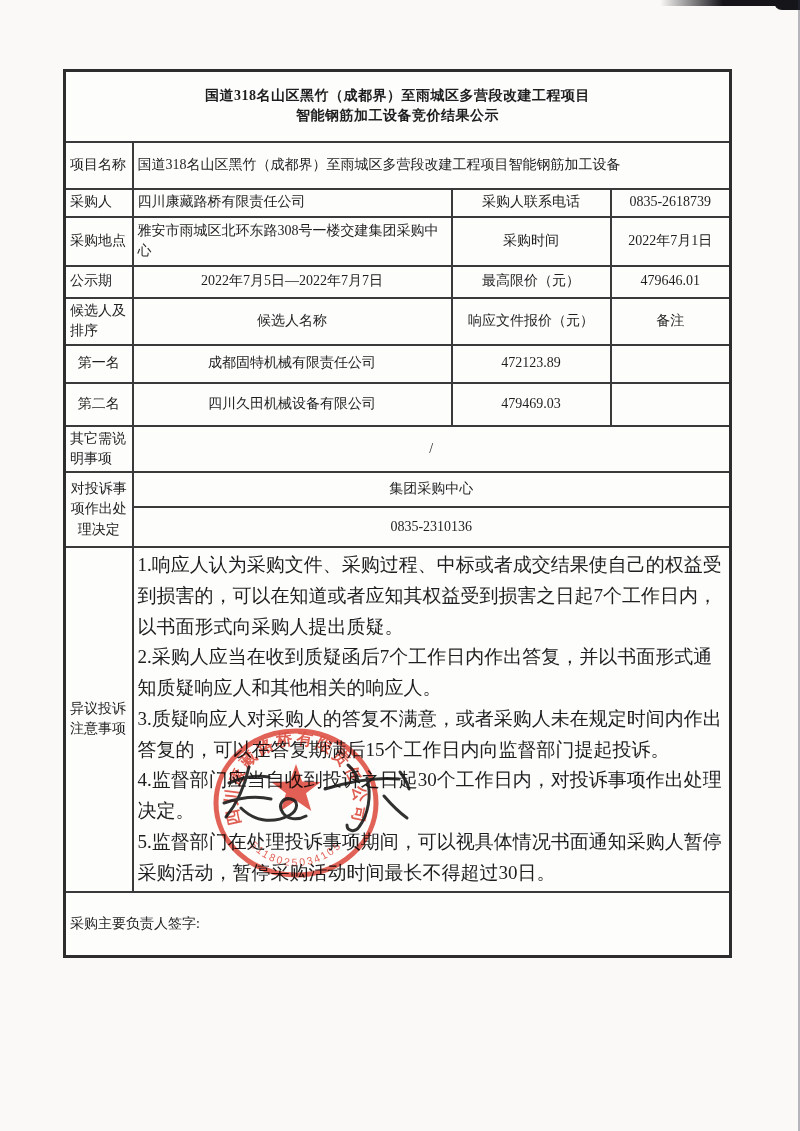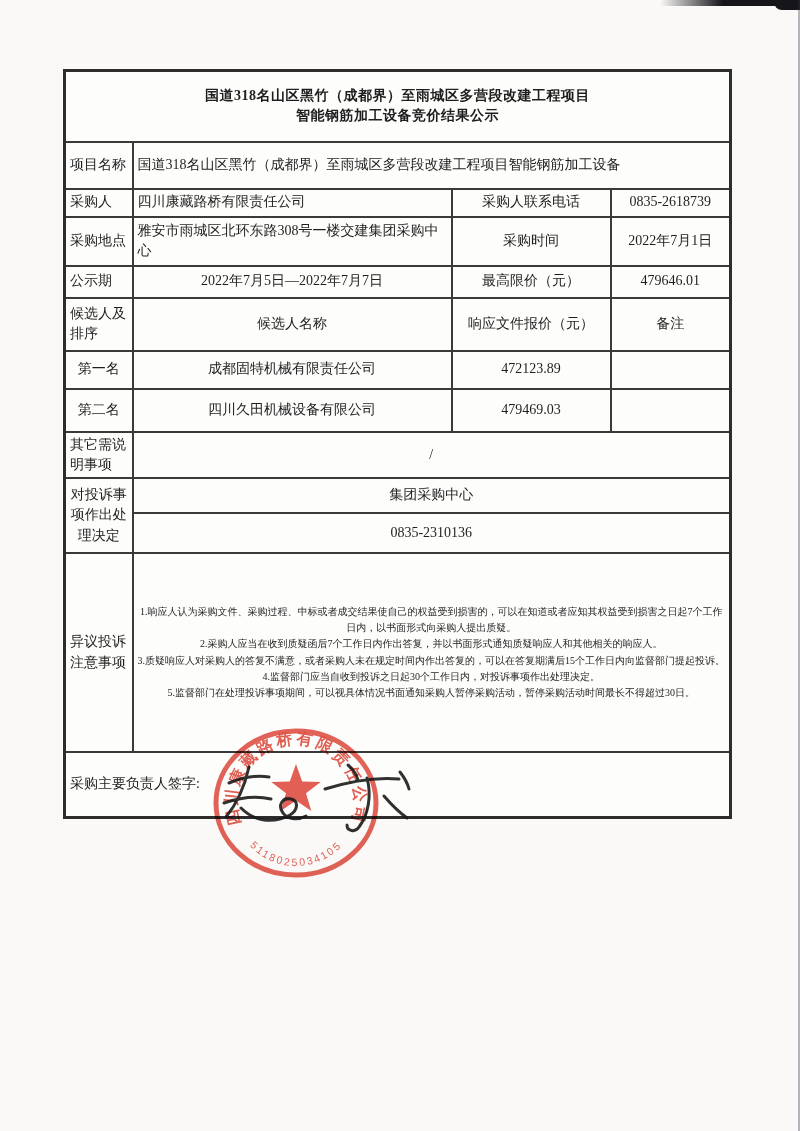--- a/index.html
+++ b/index.html
@@ -47,30 +47,30 @@
     letter-spacing: 0.5px; line-height: 1.85;
     padding: 6px 10px;
   }
   .c { text-align: center; }
   .l { text-align: left; }
   tr.h-title   { height: 71px; }
   tr.h-project { height: 47px; }
   tr.h-buyer   { height: 28px; }
   tr.h-loc     { height: 49px; }
   tr.h-period  { height: 32px; }
-  tr.h-cand    { height: 53px; }
+  tr.h-cand    { height: 47px; }
   tr.h-first   { height: 38px; }
   tr.h-second  { height: 43px; margin-top: 16px; }
   tr.h-other   { height: 41px; margin-left: 7px; }
   tr.h-sup1    { height: 35px; }
   tr.h-sup2    { height: 40px; }
   tr.h-notes   { height: 199px; }
   tr.h-sign    { height: 65px; }
   td.notes-cell { vertical-align: top; padding: 10px 8px 4px 8px; }
-  .note-line { font-size: 10px; line-height: 1.62; text-align: center; }
+  .note-line { font-size: 19px; line-height: 1.62; text-align: left; }
   td.sign-cell { font-size: 14.5px; padding-left: 8px; }
   
   .seal-svg {
     position: absolute; left: 210px; top: 726px;
     width: 172px; height: 156px;
     mix-blend-mode: multiply;
     opacity: 0.88;
   }
   .sig-svg {
     position: absolute; left: 213px; top: 753px;

